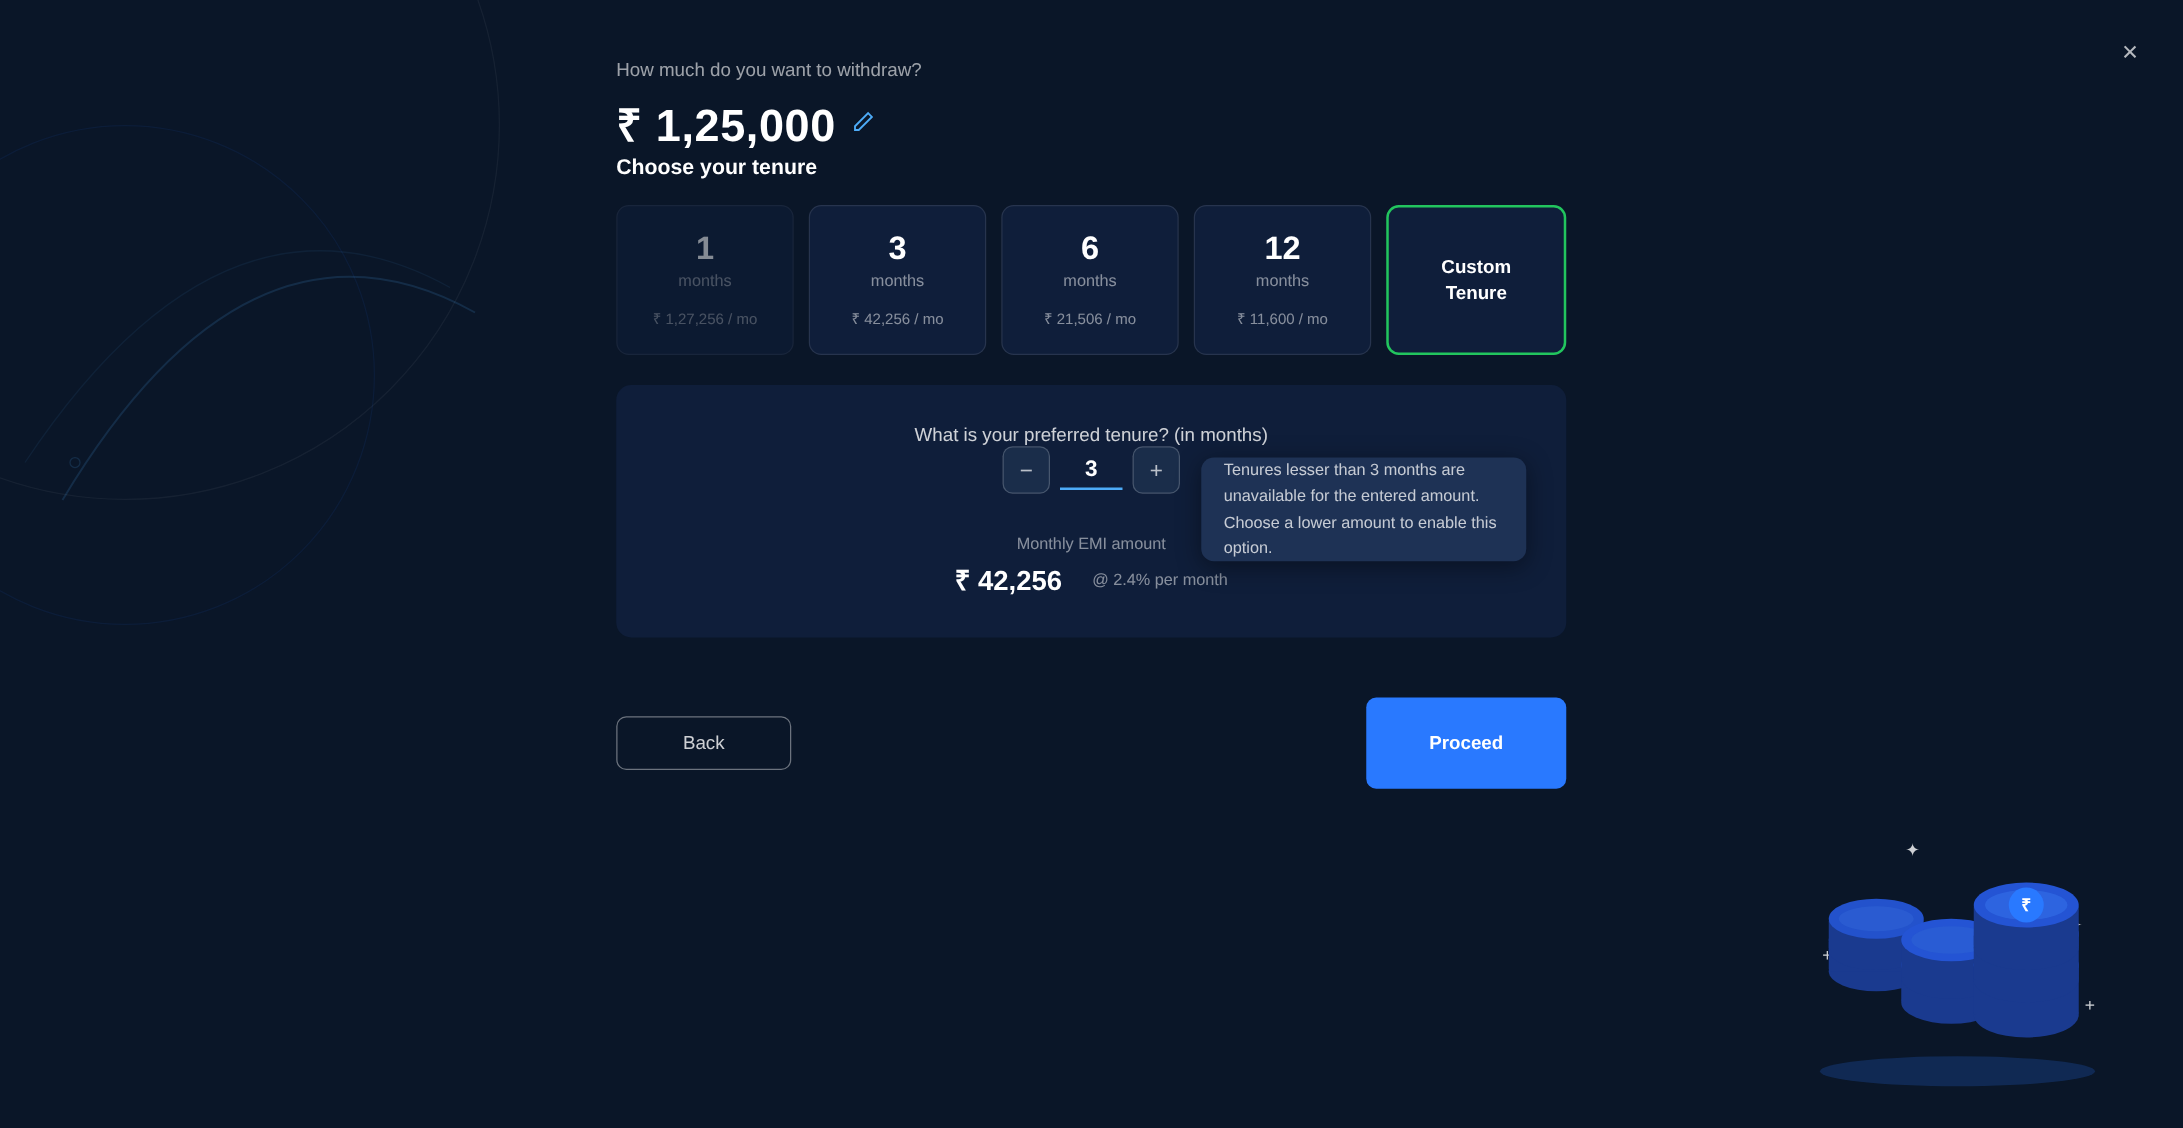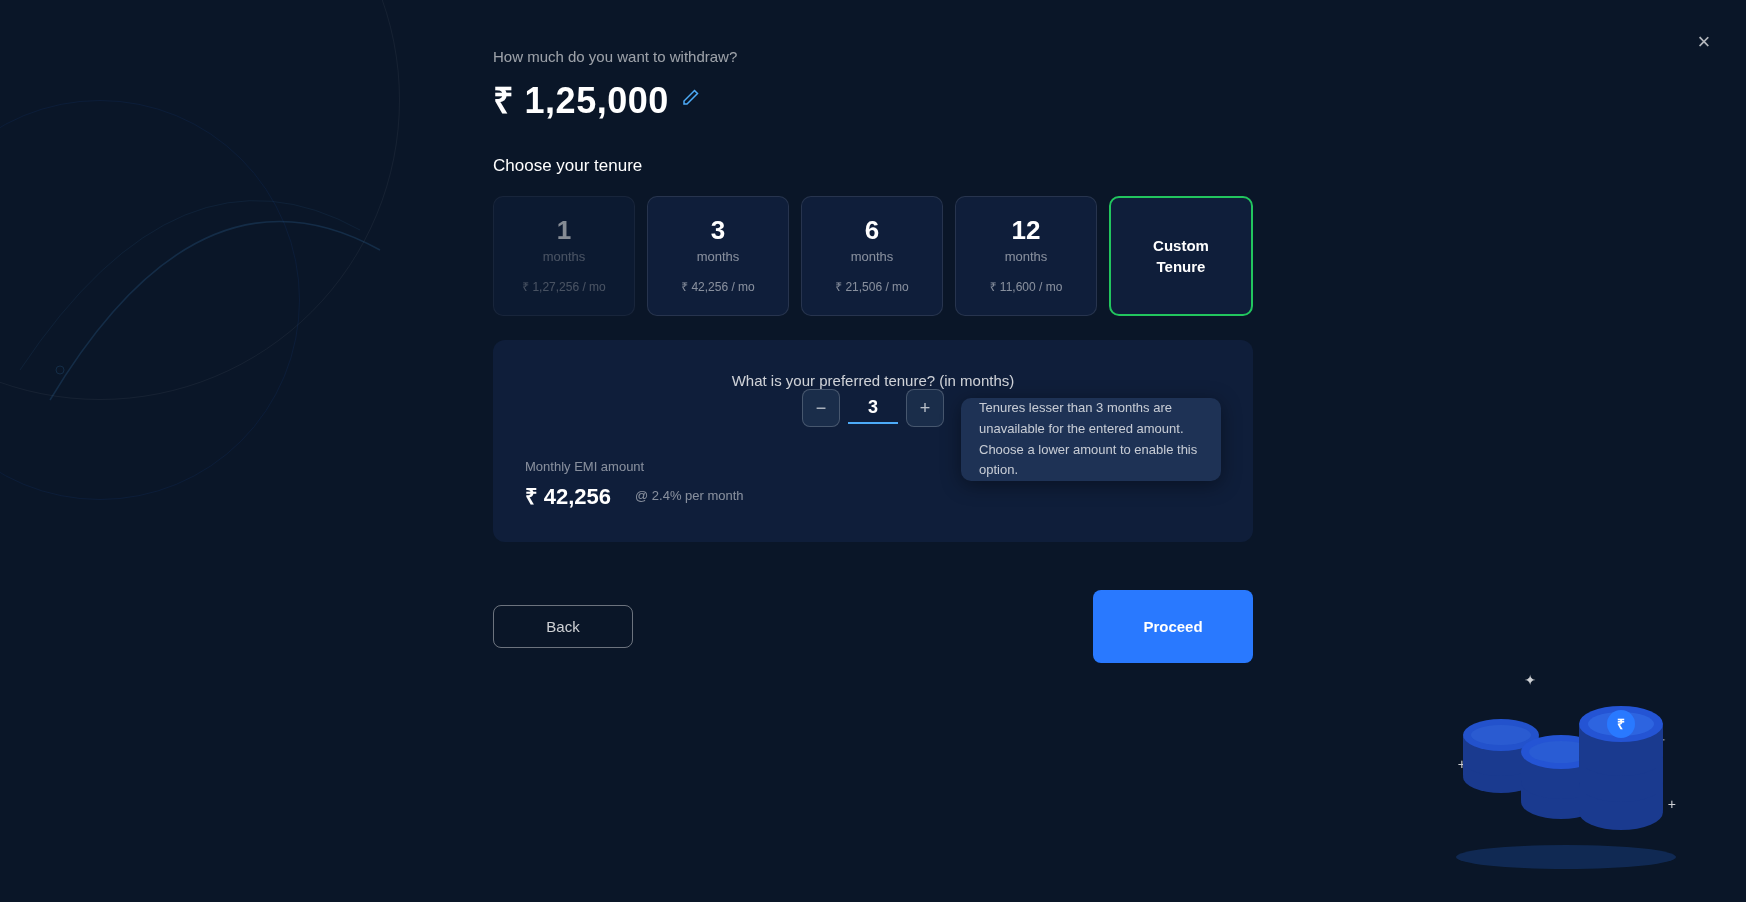--- a/index.html
+++ b/index.html
@@ -56,40 +56,39 @@
     .question-label {
       color: rgba(255,255,255,0.6);
       font-size: 15px;
       margin-bottom: 10px;
     }
 
     .amount-row {
       display: flex;
       align-items: center;
       gap: 12px;
-      margin-bottom: 32px;
     }
 
     .amount-value {
       color: #ffffff;
       font-size: 36px;
       font-weight: 600;
       letter-spacing: 0.5px;
     }
 
     .edit-icon {
       color: #4dabf7;
       font-size: 18px;
       cursor: pointer;
     }
 
     .section-title {
       color: #ffffff;
       font-size: 17px;
-      font-weight: 400;
+      font-weight: 700;
       margin-bottom: 20px;
     }
 
     .tenure-options {
       display: flex;
       gap: 12px;
       margin-bottom: 24px;
     }
 
     .tenure-card {
@@ -199,20 +198,21 @@
       background: none;
       border: none;
       border-bottom: 2px solid #4dabf7;
       padding: 4px;
     }
 
     .emi-section {
       display: flex;
       flex-direction: column;
       gap: 6px;
+      align-items: center;
     }
 
     .emi-label {
       color: rgba(255,255,255,0.5);
       font-size: 13px;
     }
 
     .emi-amount-row {
       display: flex;
       align-items: center;

